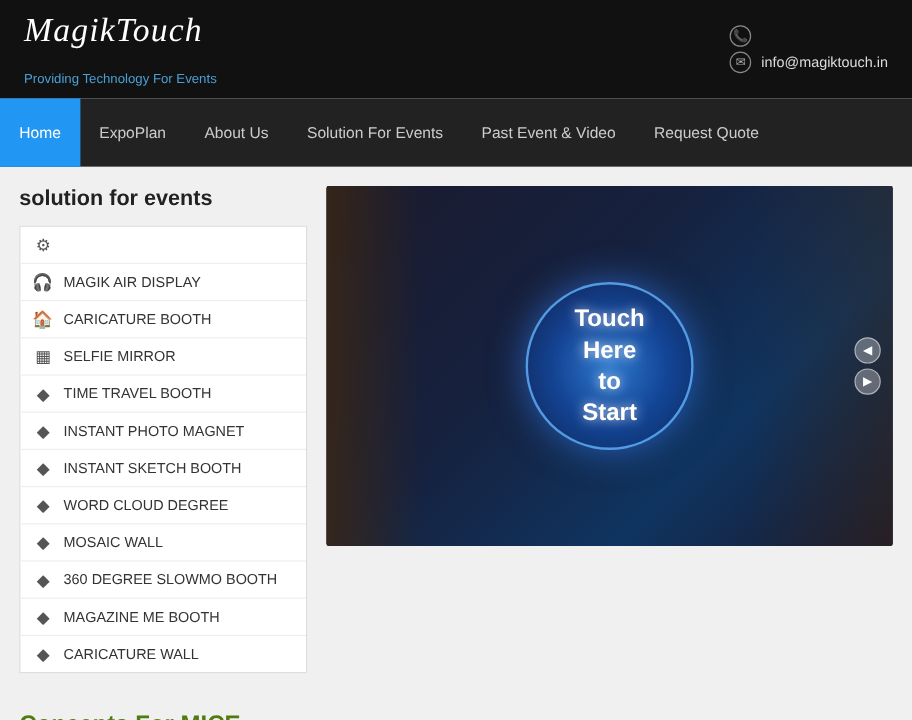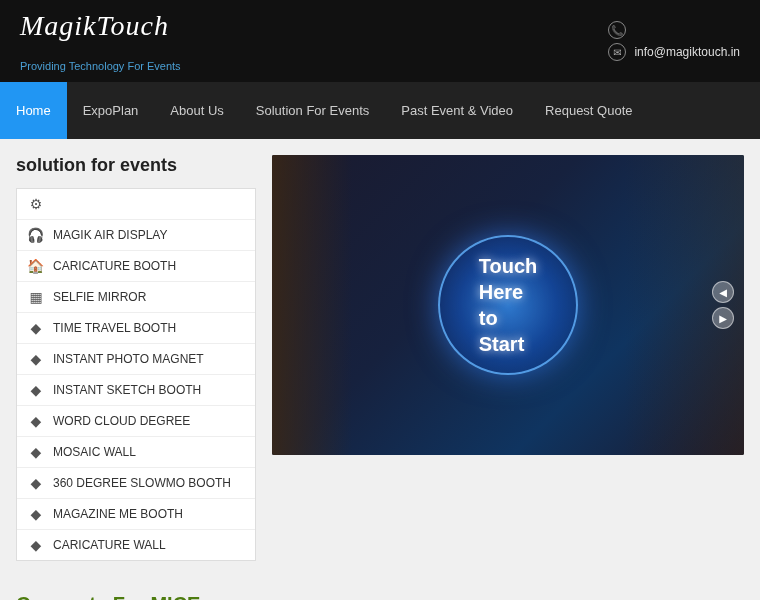--- a/index.html
+++ b/index.html
@@ -26,21 +26,21 @@
     .sidebar { width: 240px; flex-shrink: 0; }
     .sidebar-title { font-size: 18px; font-weight: bold; color: #222; margin-bottom: 12px; }
     .sidebar-list { background: #fff; border: 1px solid #ddd; list-style: none; }
     .sidebar-list li { display: flex; align-items: center; gap: 8px; padding: 7px 10px; border-bottom: 1px solid #eee; color: #333; font-size: 12px; cursor: pointer; }
     .sidebar-list li:last-child { border-bottom: none; }
     .s-icon { font-size: 14px; color: #555; width: 18px; text-align: center; }
 
     
     .carousel-area { flex: 1; position: relative; background: #333; margin-left: 16px; height: 300px; overflow: hidden; border-radius: 2px; }
     .carousel-img { width: 100%; height: 100%; background: linear-gradient(135deg, #1a1a2e 0%, #16213e 40%, #0f3460 70%, #1a1a2e 100%); display: flex; align-items: center; justify-content: center; position: relative; }
-    .touch-circle { width: 140px; height: 140px; border-radius: 50%; background: radial-gradient(circle, rgba(50,130,220,0.9) 0%, rgba(20,80,180,0.7) 50%, rgba(0,30,100,0.3) 100%); border: 2px solid rgba(100,180,255,0.8); display: flex; align-items: center; justify-content: center; flex-direction: column; text-align: left; box-shadow: 0 0 30px rgba(50,130,255,0.6); }
+    .touch-circle { width: 140px; height: 140px; border-radius: 50%; background: radial-gradient(circle, rgba(50,130,220,0.9) 0%, rgba(20,80,180,0.7) 50%, rgba(0,30,100,0.3) 100%); border: 2px solid rgba(100,180,255,0.8); display: flex; align-items: center; justify-content: center; flex-direction: column; text-align: center; box-shadow: 0 0 30px rgba(50,130,255,0.6); }
     .touch-text { color: #fff; font-size: 20px; font-weight: bold; line-height: 1.3; text-shadow: 0 0 10px rgba(255,255,255,0.8); }
     .carousel-nav { position: absolute; right: 10px; top: 50%; transform: translateY(-50%); display: flex; flex-direction: column; gap: 4px; }
     .c-btn { width: 22px; height: 22px; border-radius: 50%; background: rgba(255,255,255,0.3); border: 1px solid rgba(255,255,255,0.5); color: #fff; font-size: 10px; display: flex; align-items: center; justify-content: center; cursor: pointer; }
 
     
     .person-left { position: absolute; left: 0; top: 0; bottom: 0; width: 80px; background: linear-gradient(to right, rgba(60,40,20,0.8), transparent); }
     .person-right { position: absolute; right: 0; top: 0; bottom: 0; width: 120px; background: linear-gradient(to left, rgba(60,40,20,0.4), transparent); }
 
     
     .concepts { padding: 16px; background: #f0f0f0; }

